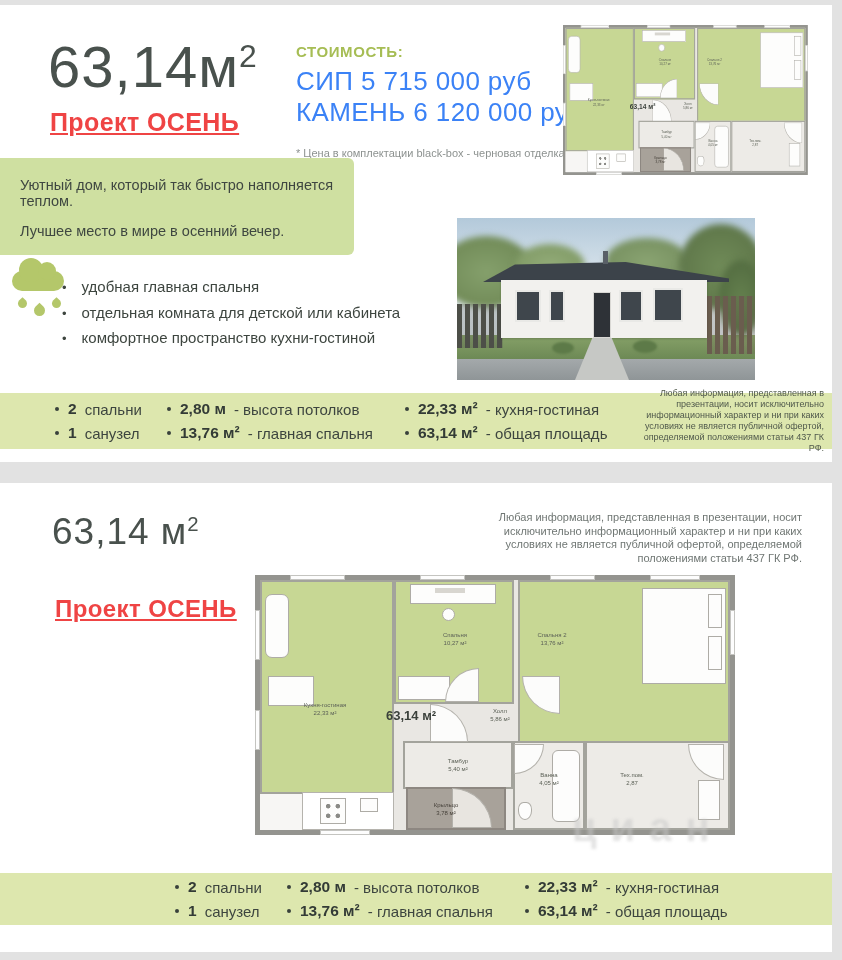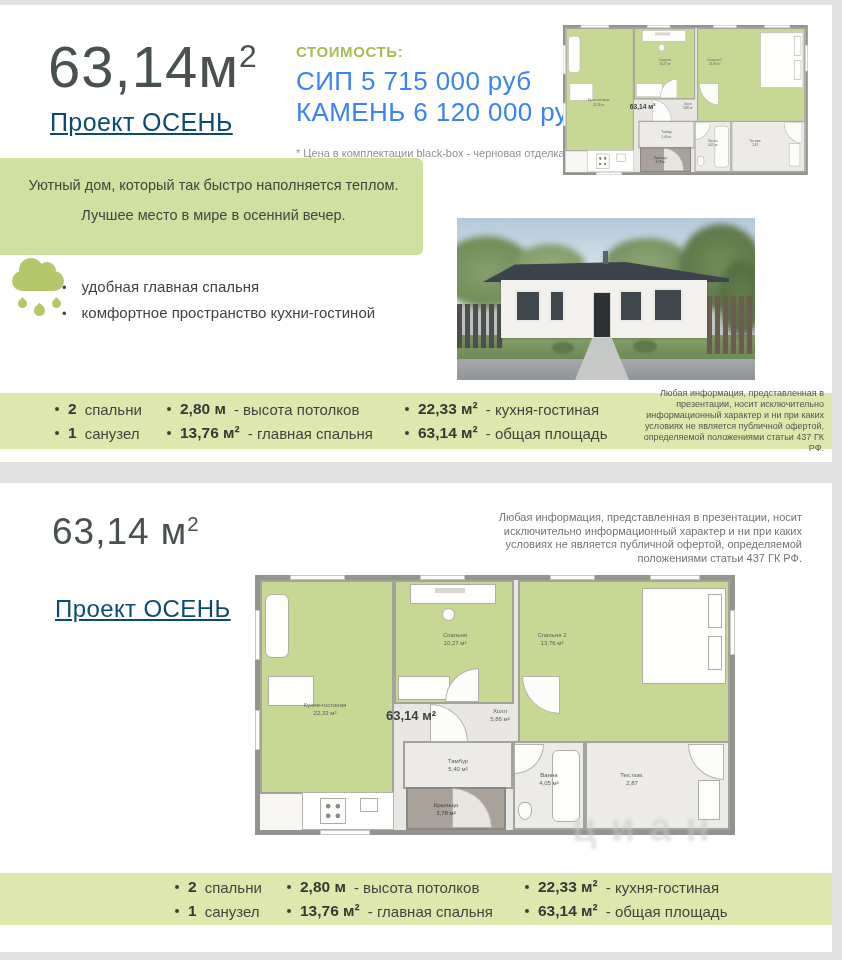--- a/index.html
+++ b/index.html
@@ -11,33 +11,33 @@
     color:#3d453f;
     overflow:hidden;
   }
   .panel { position:absolute; left:0; width:832px; background:#ffffff; }
   #panel1 { top:5px;   height:457px;padding-left:38px; }
   #panel2 { top:483px; height:469px; }
 
   
   .big-title { position:absolute; font-size:58px; font-weight:400; color:#49514d; letter-spacing:1px; }
   .big-title sup { font-size:0.55em; }
-  .project-link { position:absolute; font-size:25px; font-weight:normal; color:#0c4a6e;
+  .project-link { position:absolute; font-size:25px; font-weight:bold; color:#ef4444;
                   text-decoration:underline; letter-spacing:0.4px; cursor:pointer;text-align:right; }
 
   
   .pricing { position:absolute; left:296px; top:38px; }
   .price-header { color:#a6bd54; font-weight:bold; font-size:15px; letter-spacing:0.6px; margin-bottom:6px; }
   .price-line { font-size:26px; color:#3b82f6; line-height:31px; letter-spacing:0.4px; }
   .price-note { font-size:11px; color:#8d9290; margin-top:19px; }
 
   
-  .quote-box { position:absolute; left:0; top:153px; width:423px; height:97px;
+  .quote-box { position:absolute; left:0; top:153px; width:354px; height:97px;
                background:#cfe0a1; border-radius:0 6px 6px 0; padding:19px 16px 0 20px;
-               font-size:14.5px; color:#3f4741;text-align:center; }
+               font-size:14.5px; color:#3f4741; }
   .quote-box p + p { margin-top:14px; }
 
   
   .cloud-wrap { position:absolute; left:10px; top:252px; width:58px; height:62px; }
   .cloud { position:absolute; left:2px; top:14px; width:52px; height:20px; background:#b4c76a; border-radius:11px; }
   .cloud::before { content:''; position:absolute; left:7px;  top:-13px; width:24px; height:24px; border-radius:50%; background:#b4c76a; }
   .cloud::after  { content:''; position:absolute; left:26px; top:-9px;  width:18px; height:18px; border-radius:50%; background:#b4c76a; }
   .drop { position:absolute; width:9px; height:9px; background:#b4c76a;
           border-radius:0 50% 50% 50%; transform:rotate(45deg); }
   .drop.d1 { left:8px;  top:42px; }
@@ -268,20 +268,21 @@
 
   <div class="cloud-wrap">
     <div class="cloud"></div>
     <div class="drop d1"></div>
     <div class="drop d2"></div>
     <div class="drop d3"></div>
   </div>
 
   <ul class="features">
     <li>удобная главная спальня</li>
+    <li>отдельная комната для детской или кабинета</li>
     <li>комфортное пространство кухни-гостиной</li>
   </ul>
 
   <div class="photo">
     <div class="tree t1"></div>
     <div class="tree t2"></div>
     <div class="tree t3"></div>
     <div class="tree t4"></div>
     <div class="tree t5"></div>
     <div class="fence-l"></div>

